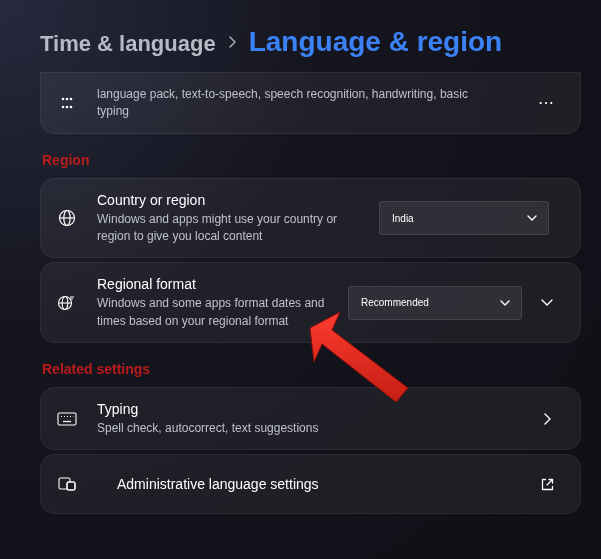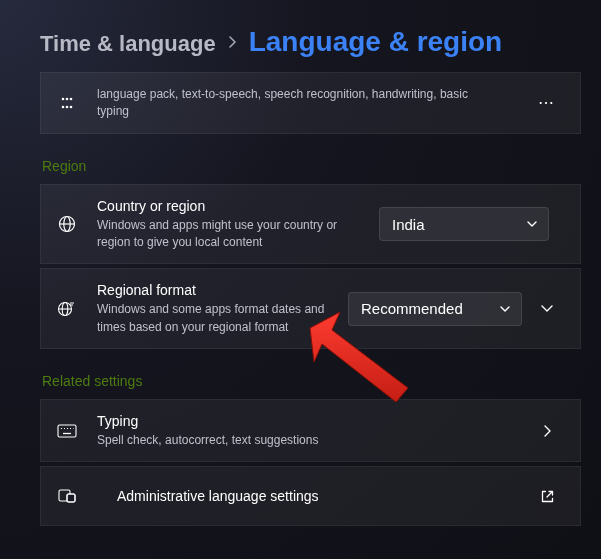--- a/index.html
+++ b/index.html
@@ -34,28 +34,28 @@
     font-weight: 400;
     align-self: center;
   }
   .crumb-current {
     font-size: 28px;
     font-weight: 600;
     color: #3b82f6;
   }
   .section-title {
     font-size: 14px;
-    font-weight: 400;
-    color: #4d7c0f;
-    margin: 24px 0 10px 2px;
+    font-weight: 700;
+    color: #b91c1c;
+    margin: 18px 0 10px 2px;
   }
   .card {
     background: rgba(255,255,255,0.055);
     border: 1px solid rgba(255,255,255,0.06);
-    border-radius: 0;
+    border-radius: 15px;
     margin-bottom: 4px;
     display: flex;
     align-items: center;
     padding: 12px 16px;
     box-sizing: border-box;
   }
   .card + .card { }
   .card-topcut {
     border-top-left-radius: 0;
     border-top-right-radius: 0;
@@ -95,21 +95,21 @@
   .dropdown {
     background: rgba(255,255,255,0.075);
     border: 1px solid rgba(255,255,255,0.1);
     border-radius: 4px;
     height: 32px;
     min-width: 124px;
     padding: 0 32px 0 12px;
     display: flex;
     align-items: center;
     position: relative;
-    font-size: 15px;
+    font-size: 10px;
     color: #ffffff;
   }
   .dropdown .chev {
     position: absolute;
     right: 10px;
     top: 50%;
     transform: translateY(-50%);
   }
   .expand-btn {
     width: 34px;

